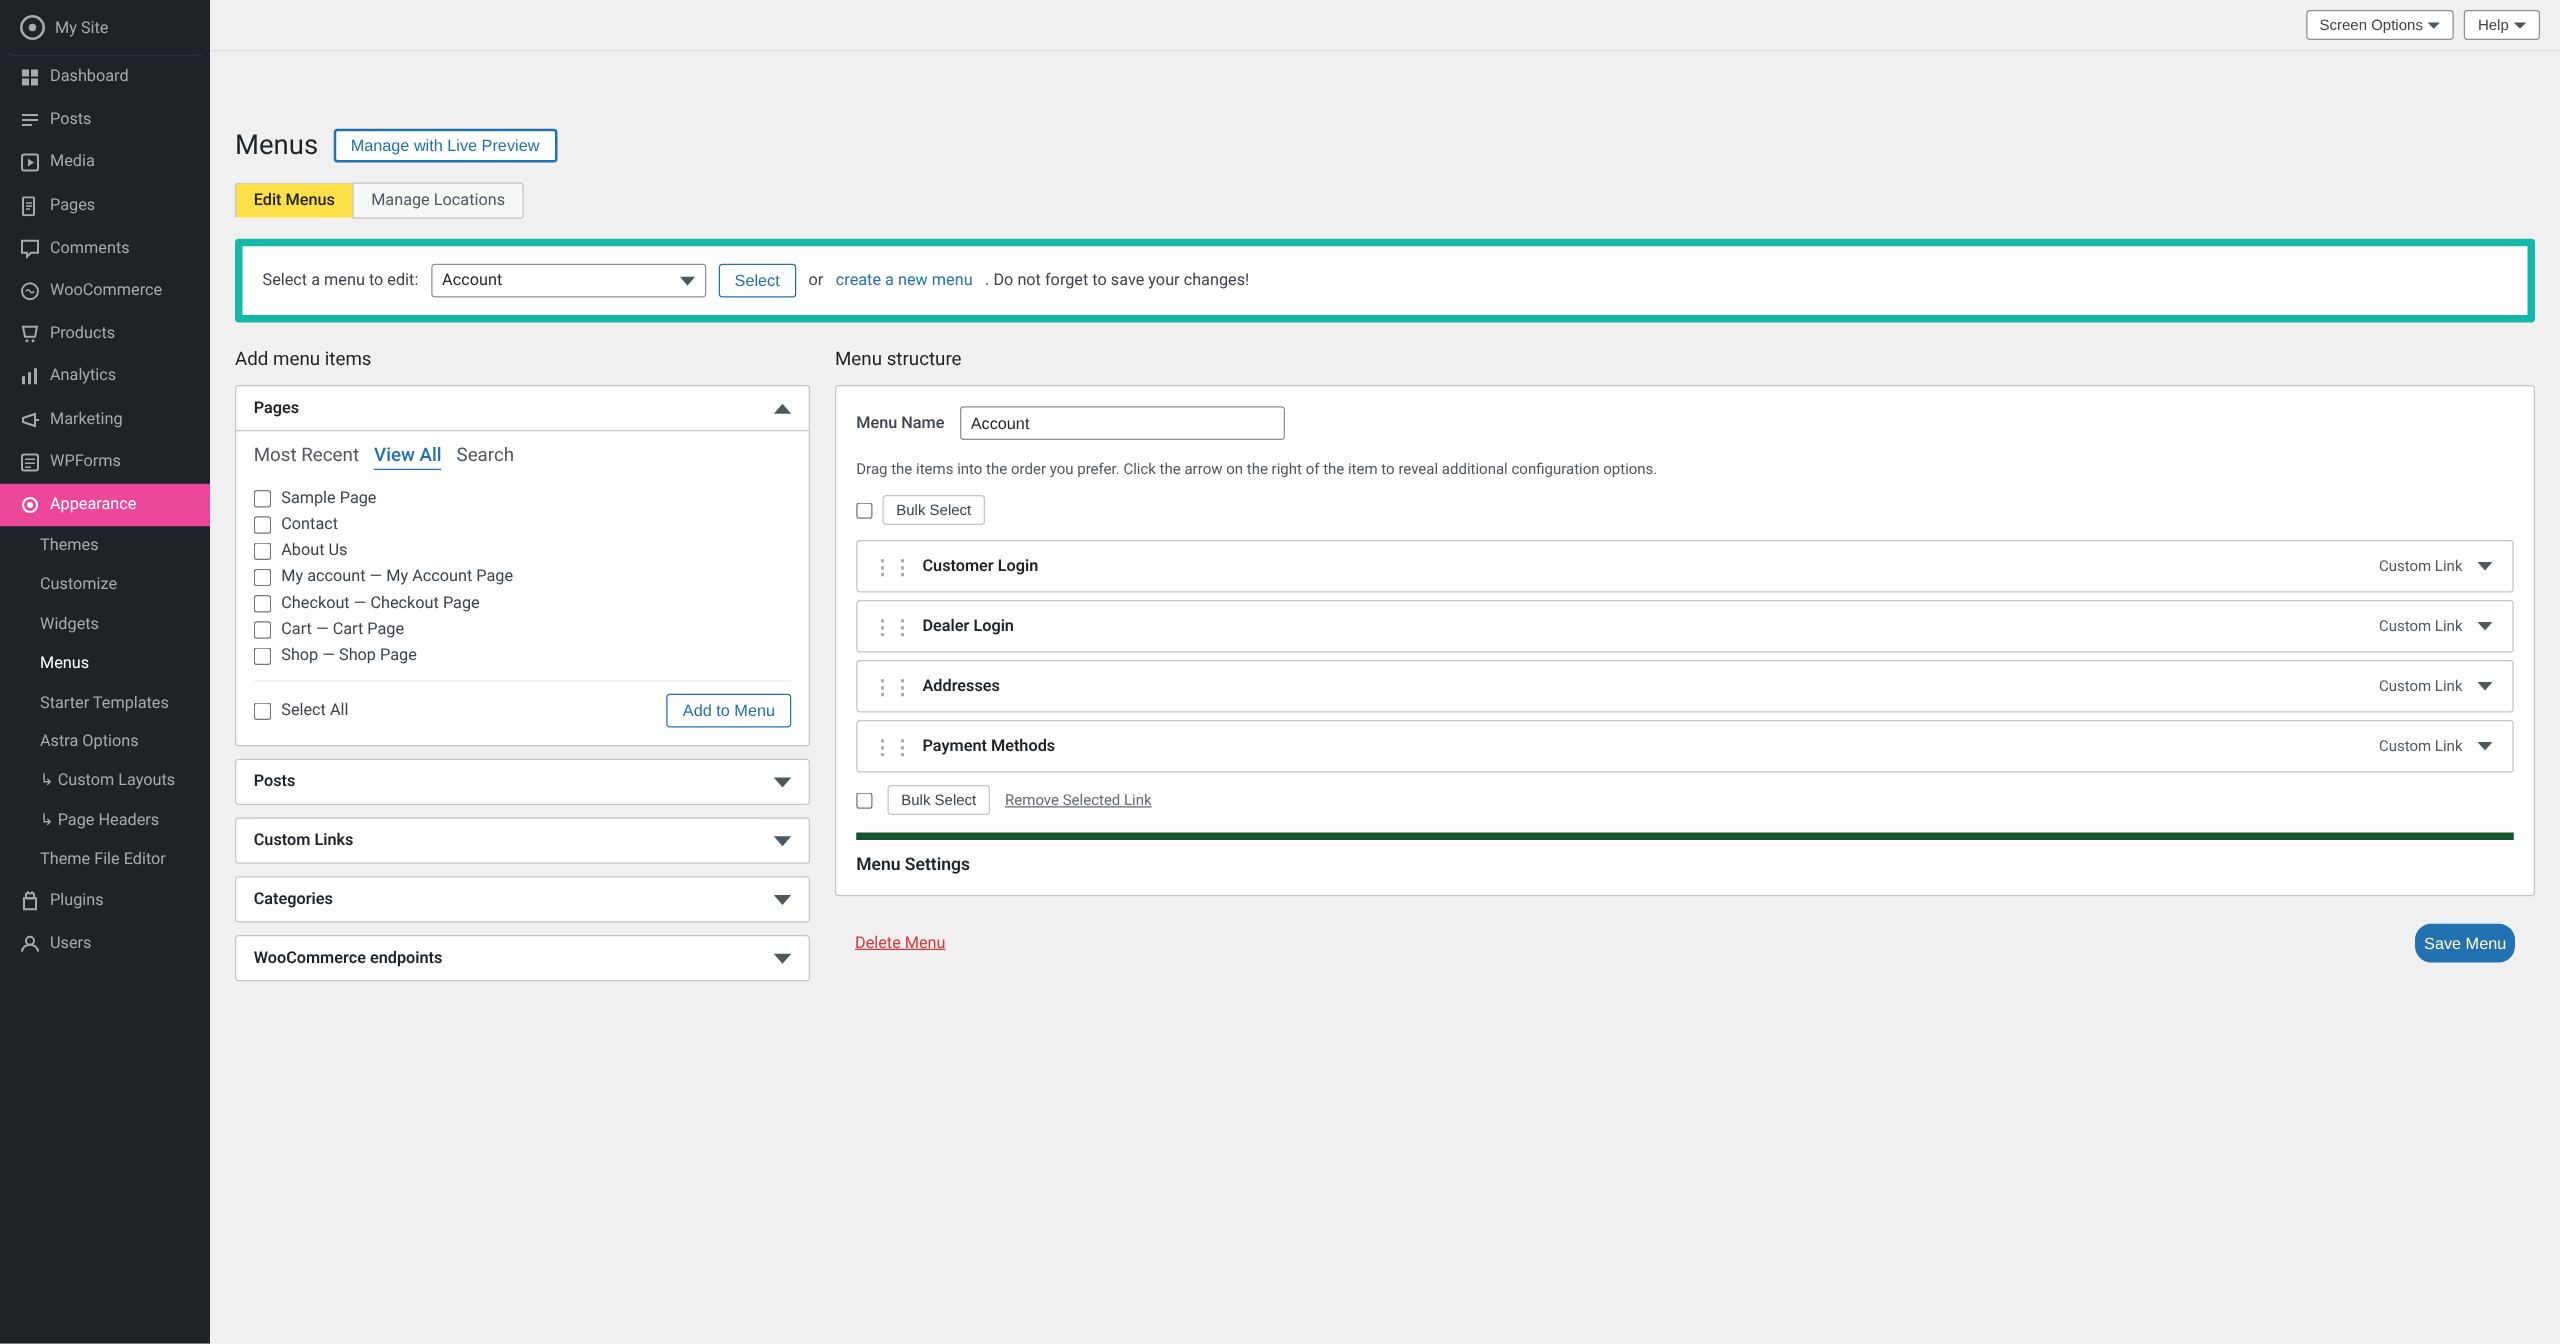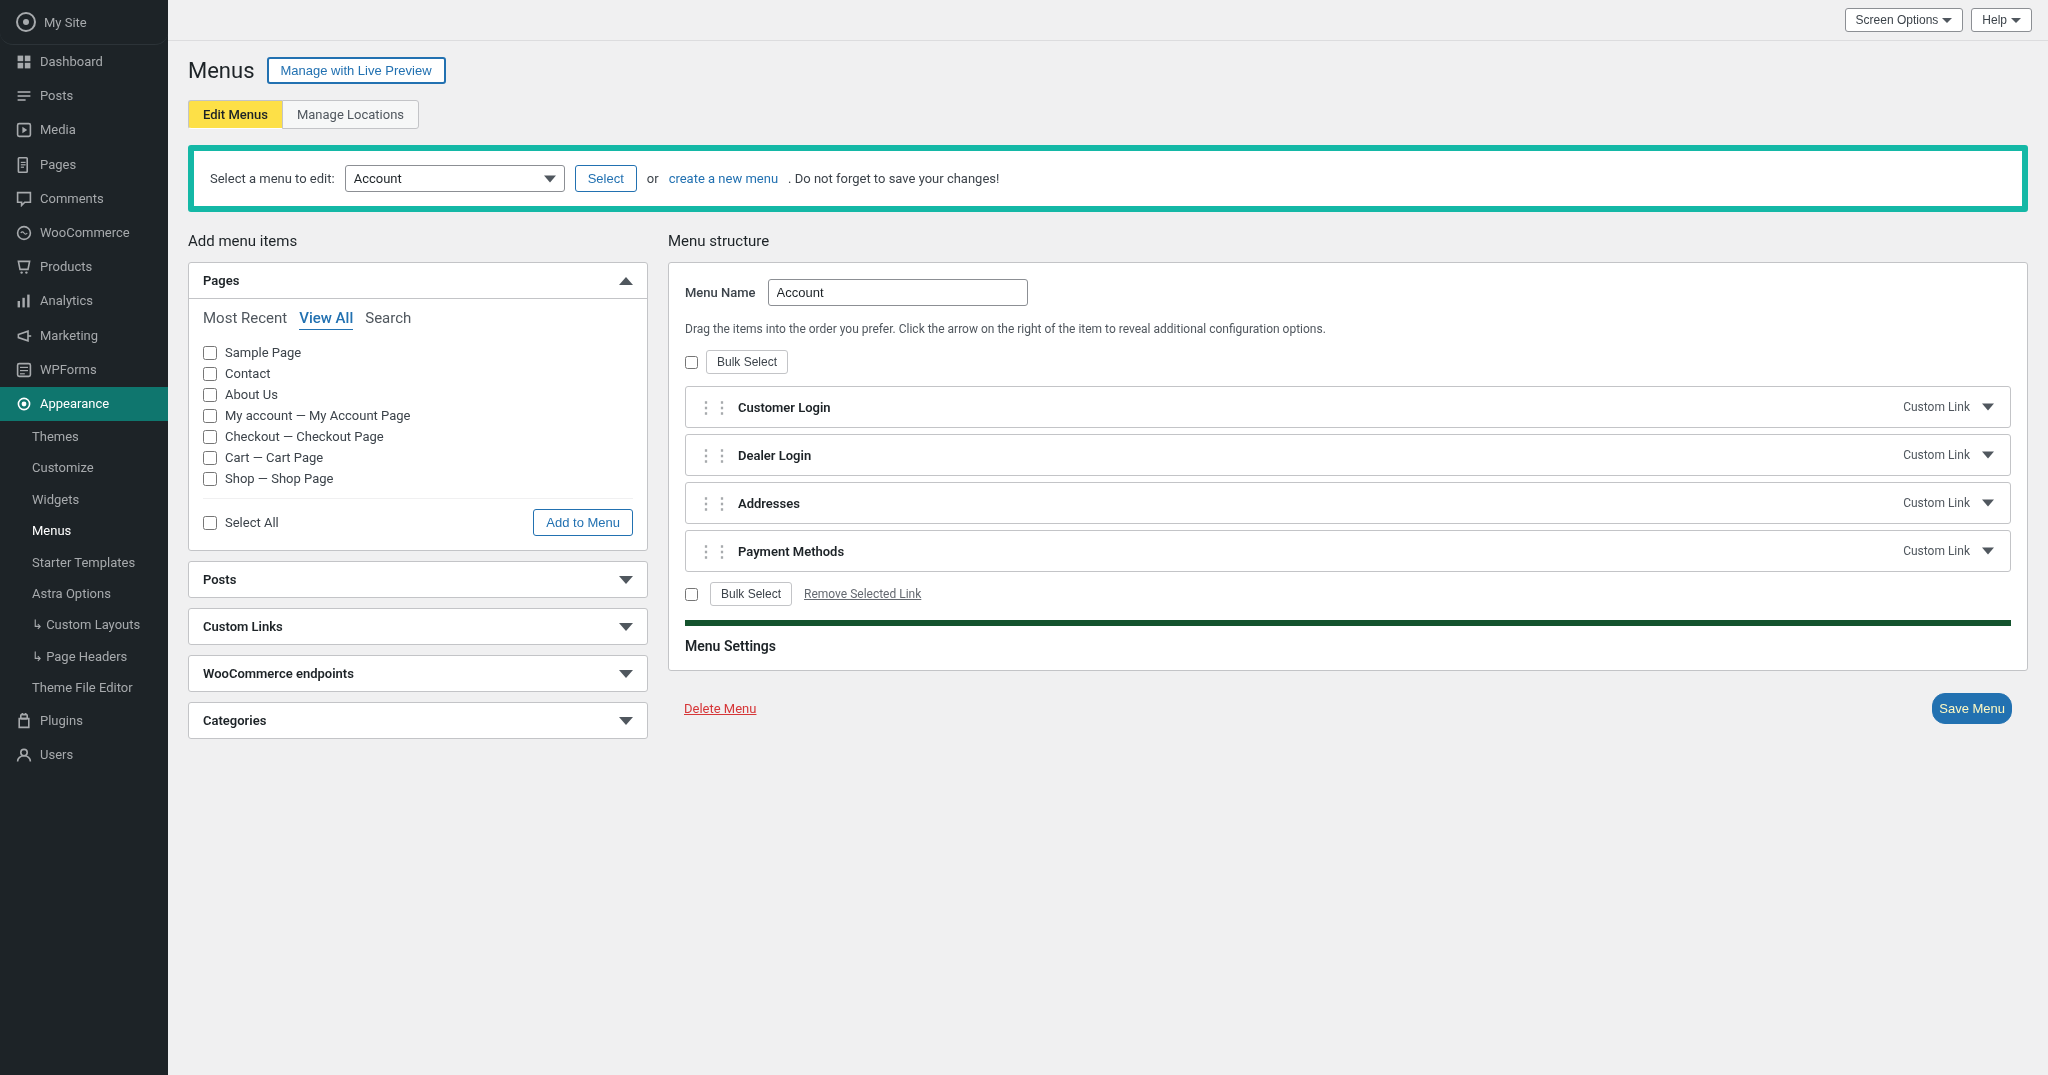--- a/index.html
+++ b/index.html
@@ -23,37 +23,38 @@
     }
     .sidebar-logo-icon { width: 20px; height: 20px; }
     .sidebar-item {
       display: flex; align-items: center; gap: 8px;
       padding: 8px 16px;
       cursor: pointer;
       color: #a7aaad;
       font-size: 13px;
       line-height: 1.4;
     }
-    .sidebar-item.active { background: #0f766e; color: #fff; }
+    .sidebar-item.active { background: #ec4899; color: #fff; }
     .sidebar-item svg { width: 16px; height: 16px; flex-shrink: 0; fill: currentColor; }
     .sidebar-sub {
       padding: 4px 0 4px 32px;
       font-size: 13px;
       color: #a7aaad;
       cursor: pointer;
       line-height: 1.8;
     }
     .sidebar-sub.active { color: #fff; }
 
     
     #main {
       flex: 1;
       display: flex;
       flex-direction: column;
       overflow: hidden;
+      gap: 46px;
     }
 
     
     #topbar {
       background: #f0f0f1;
       padding: 8px 16px;
       display: flex;
       justify-content: flex-end;
       align-items: center;
       gap: 8px;
@@ -578,30 +579,30 @@
           <div class="accordion-header">
             <span>Custom Links</span>
             <svg viewBox="0 0 14 8">
                 <polygon points="0,0 7,8 14,0"></polygon>
               </svg>
           </div>
         </div>
 
         <div class="accordion-box">
           <div class="accordion-header">
-            <span>WooCommerce endpoints</span>
+            <span>Categories</span>
             <svg viewBox="0 0 14 8">
                 <polygon points="0,0 7,8 14,0"></polygon>
               </svg>
           </div>
         </div>
 
         <div class="accordion-box">
           <div class="accordion-header">
-            <span>Categories</span>
+            <span>WooCommerce endpoints</span>
             <svg viewBox="0 0 14 8">
                 <polygon points="0,0 7,8 14,0"></polygon>
               </svg>
           </div>
         </div>
       </div>
 
       <div class="col-right">
         <div class="section-title">Menu structure</div>
 

